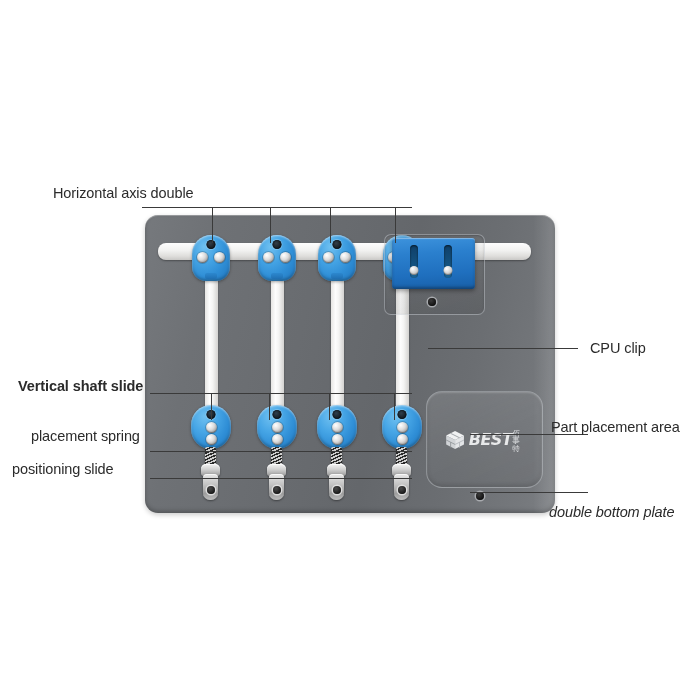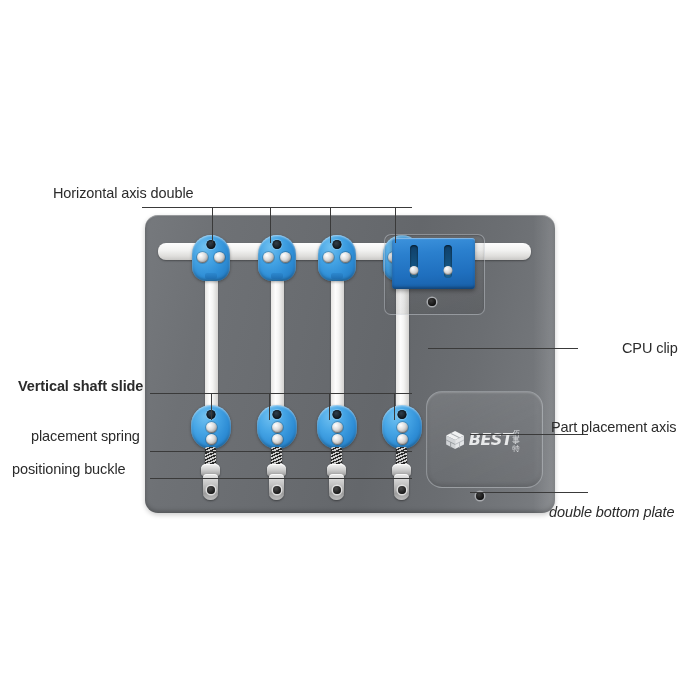--- a/index.html
+++ b/index.html
@@ -459,21 +459,21 @@
   <div class="lead-h" style="left:470px; top:434px; width:118px;"></div>
 
   <div class="lead-h" style="left:470px; top:492px; width:118px;"></div>
 
   <div class="label" style="left:53px; top:186px;">Horizontal axis double</div>
 
   <div class="label" style="left:18px; top:379px;font-weight:bold;">Vertical shaft slide</div>
 
   <div class="label" style="left:31px; top:429px;">placement spring</div>
 
-  <div class="label" style="left:12px; top:462px;">positioning buckle</div>
-
-  <div class="label" style="left:590px; top:341px;margin-left:32px;">CPU clip</div>
-
-  <div class="label" style="left:551px; top:420px;">Part placement axis</div>
+  <div class="label" style="left:12px; top:462px;">positioning slide</div>
+
+  <div class="label" style="left:590px; top:341px;">CPU clip</div>
+
+  <div class="label" style="left:551px; top:420px;">Part placement area</div>
 
   <div class="label" style="left:549px; top:505px;font-style:italic;">double bottom plate</div>
 
 </div>
 
 </body></html>

